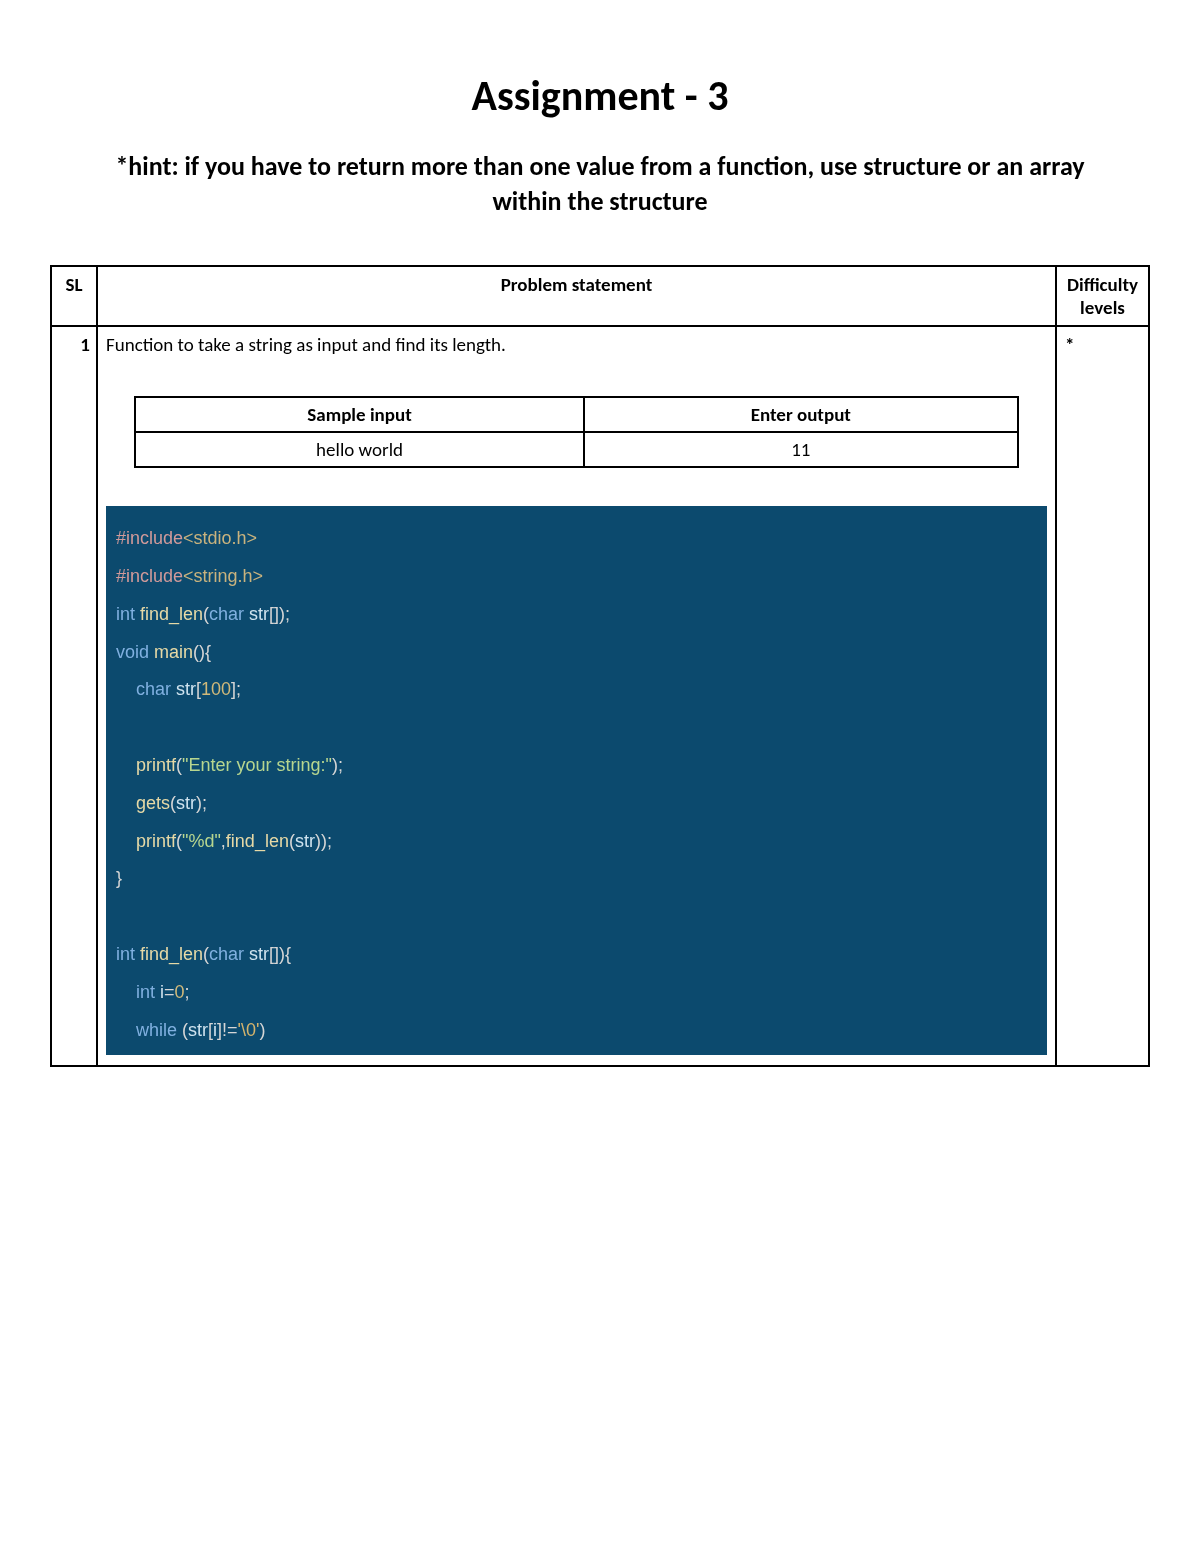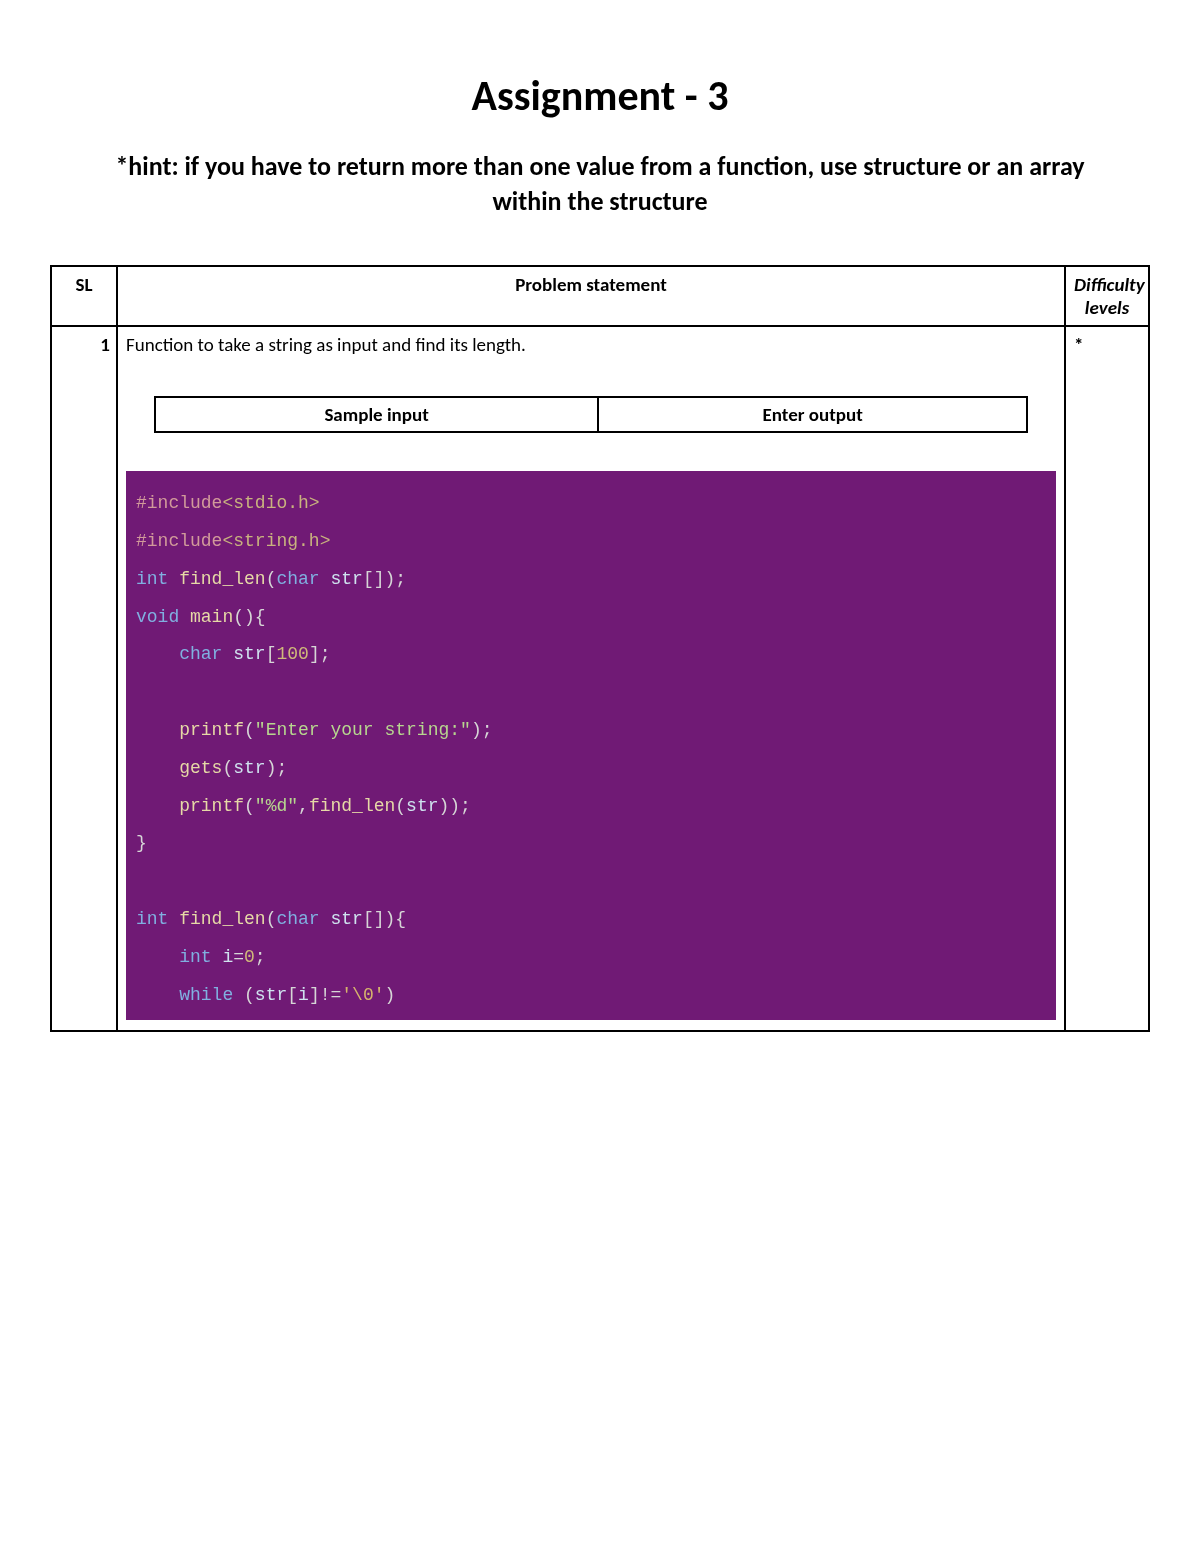--- a/index.html
+++ b/index.html
@@ -34,43 +34,43 @@
   table.outer > tbody > tr > td {
     border: 2px solid #000;
     vertical-align: top;
     font-size: 19px;
   }
   table.outer > thead > tr > th {
     font-weight: bold;
     padding: 6px 8px;
     text-align: center;
   }
-  th.sl { width: 66px; margin-top: 40px; }
-  th.diff { width: 84px; text-align: left; padding-left: 6px; font-style: italic; }
+  th.sl { width: 46px; margin-top: 40px; }
+  th.diff { width: 93px; text-align: left; padding-left: 6px; }
   th.ps { text-align: center; }
   td.sl-cell { text-align: right; padding: 6px 6px; font-weight: bold; }
   td.diff-cell { padding: 6px 8px; font-weight: bold; }
   td.ps-cell { padding: 6px 8px 10px 8px; }
   .problem-text { font-size: 19px; margin-bottom: 40px; }
   table.sample {
     border-collapse: collapse;
     width: 94%;
     margin: 0 auto 38px auto;
   }
   table.sample th, table.sample td {
     border: 2px solid #000;
     padding: 5px 10px;
     text-align: center;
     font-size: 19px;
   }
   table.sample th { font-weight: bold; }
   .code-block {
-    background: #701a75;
+    background: #0c4a6e;
     color: #ddd;
-    font-family: Liberation Mono, monospace;
+    font-family: Liberation Sans, sans-serif;
     font-size: 18px;
     line-height: 2.1;
     padding: 14px 10px 6px 10px;
     white-space: pre;
     overflow: hidden;
   }
   .kw   { color: #80b0e0; }   
   .pre  { color: #d19a9a; }   
   .inc  { color: #c9b37e; }   
   .fn   { color: #e6d9a6; }   
@@ -101,20 +101,24 @@
         <div class="problem-text">Function to take a string as input and find its length.</div>
 
         <table class="sample">
           <thead>
             <tr>
               <th>Sample input</th>
               <th>Enter output</th>
             </tr>
           </thead>
           <tbody>
+            <tr>
+              <td>hello world</td>
+              <td>11</td>
+            </tr>
           </tbody>
         </table>
 
         <div class="code-block"><span class="pre">#include</span><span class="inc">&lt;stdio.h&gt;</span>
 <span class="pre">#include</span><span class="inc">&lt;string.h&gt;</span>
 <span class="kw">int</span><span class="fn"> find_len</span><span class="punc">(</span><span class="kw">char</span><span class="id"> str</span><span class="punc">[]);</span>
 <span class="kw">void</span><span class="fn"> main</span><span class="punc">(){</span>
 <span>    </span><span class="kw">char</span><span class="id"> str</span><span class="punc">[</span><span class="num">100</span><span class="punc">];</span>
 
 <span>    </span><span class="fn">printf</span><span class="punc">(</span><span class="str">"Enter your string:"</span><span class="punc">);</span>

